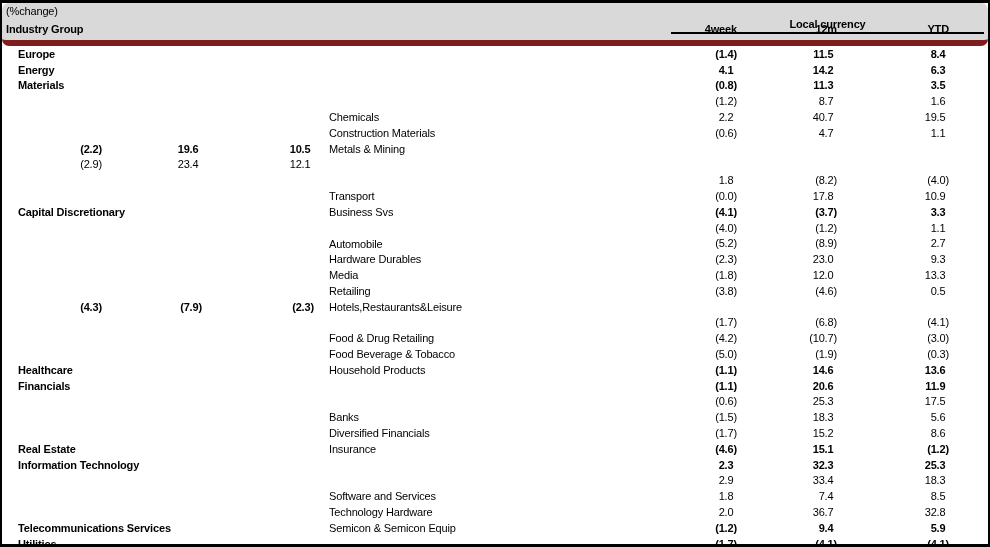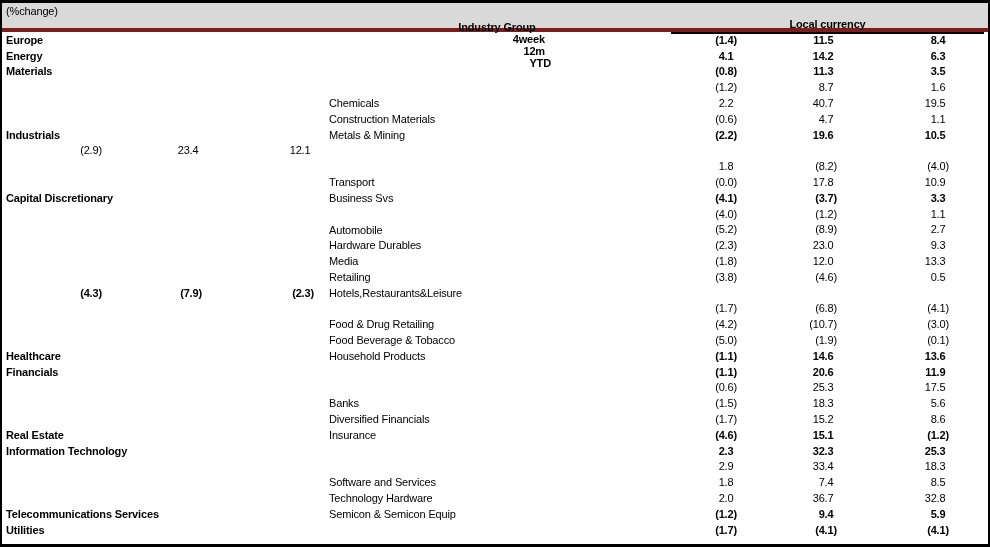--- a/index.html
+++ b/index.html
@@ -14,23 +14,24 @@
     width: 990px;
     height: 547px;
     border: 2px solid #000;
     border-top-width: 3px;
     border-bottom-width: 3px;
     background: #fff;
     overflow: hidden;
   }
   .hdr {
     background: #d9d9d9;
-    border-bottom: 4px solid #7f1d1d;
-    height: 29px;
+    border-bottom: 6px solid #7f1d1d;
+    height: 43px;
     position: relative;
+    border-radius: 7px;
   }
   .hdr-row1 { position: relative; height: 18px; }
   .pct {
     position: absolute;
     left: 4px;
     top: 2px;
     font-size: 11px;
     white-space: nowrap;
   }
   .lc-wrap {
@@ -44,35 +45,34 @@
     font-weight: bold;
     font-size: 11px;
     line-height: 15px;
   }
   .hdr-row2 {
     display: flex;
     align-items: center;
     height: 15px;
     font-size: 11px;
     font-weight: bold;
-    flex-direction: column;
   }
   .ig { flex: 1; padding-left: 4px; white-space: nowrap; }
   .cell { width: 100px; text-align: right; white-space: nowrap; }
   .cell.c3 { width: 112px; }
   .rsp { width: 39px; flex: 0 0 39px; }
   .tbody { height: 506px; }
   .row {
     display: flex;
     align-items: center;
     height: 15.81px;
     font-size: 11px;
     background: #fff;
   }
-  .row .lbl { flex: 1; padding-left: 4px; white-space: nowrap; }
+  .row .lbl { flex: 1; padding-left: 16px; white-space: nowrap; }
   .row.sub .lbl { padding-left: 327px; margin-top: 32px; }
   .row.group { font-weight: bold; }
   .hp { visibility: hidden; }
 </style>
 </head>
 <body>
 
 <div class="table">
   <div class="hdr">
     <div class="hdr-row1">
@@ -132,21 +132,20 @@
 
   <div class="row sub">
     <span class="lbl">Metals &amp; Mining</span>
     <span class="cell">(0.6)</span>
     <span class="cell">4.7<span class="hp">)</span></span>
     <span class="cell c3">1.1<span class="hp">)</span></span>
     <span class="rsp"></span>
   </div>
 
   <div class="row group">
-    <span class="lbl">Industrials</span>
     <span class="cell">(2.2)</span>
     <span class="cell">19.6<span class="hp">)</span></span>
     <span class="cell c3">10.5<span class="hp">)</span></span>
     <span class="rsp"></span>
   </div>
 
   <div class="row sub">
     <span class="cell">(2.9)</span>
     <span class="cell">23.4<span class="hp">)</span></span>
     <span class="cell c3">12.1<span class="hp">)</span></span>
@@ -237,21 +236,21 @@
     <span class="cell">(4.2)</span>
     <span class="cell">(10.7)</span>
     <span class="cell c3">(3.0)</span>
     <span class="rsp"></span>
   </div>
 
   <div class="row sub">
     <span class="lbl">Household Products</span>
     <span class="cell">(5.0)</span>
     <span class="cell">(1.9)</span>
-    <span class="cell c3">(0.1)</span>
+    <span class="cell c3">(0.3)</span>
     <span class="rsp"></span>
   </div>
 
   <div class="row group">
     <span class="lbl">Healthcare</span>
     <span class="cell">(1.1)</span>
     <span class="cell">14.6<span class="hp">)</span></span>
     <span class="cell c3">13.6<span class="hp">)</span></span>
     <span class="rsp"></span>
   </div>

